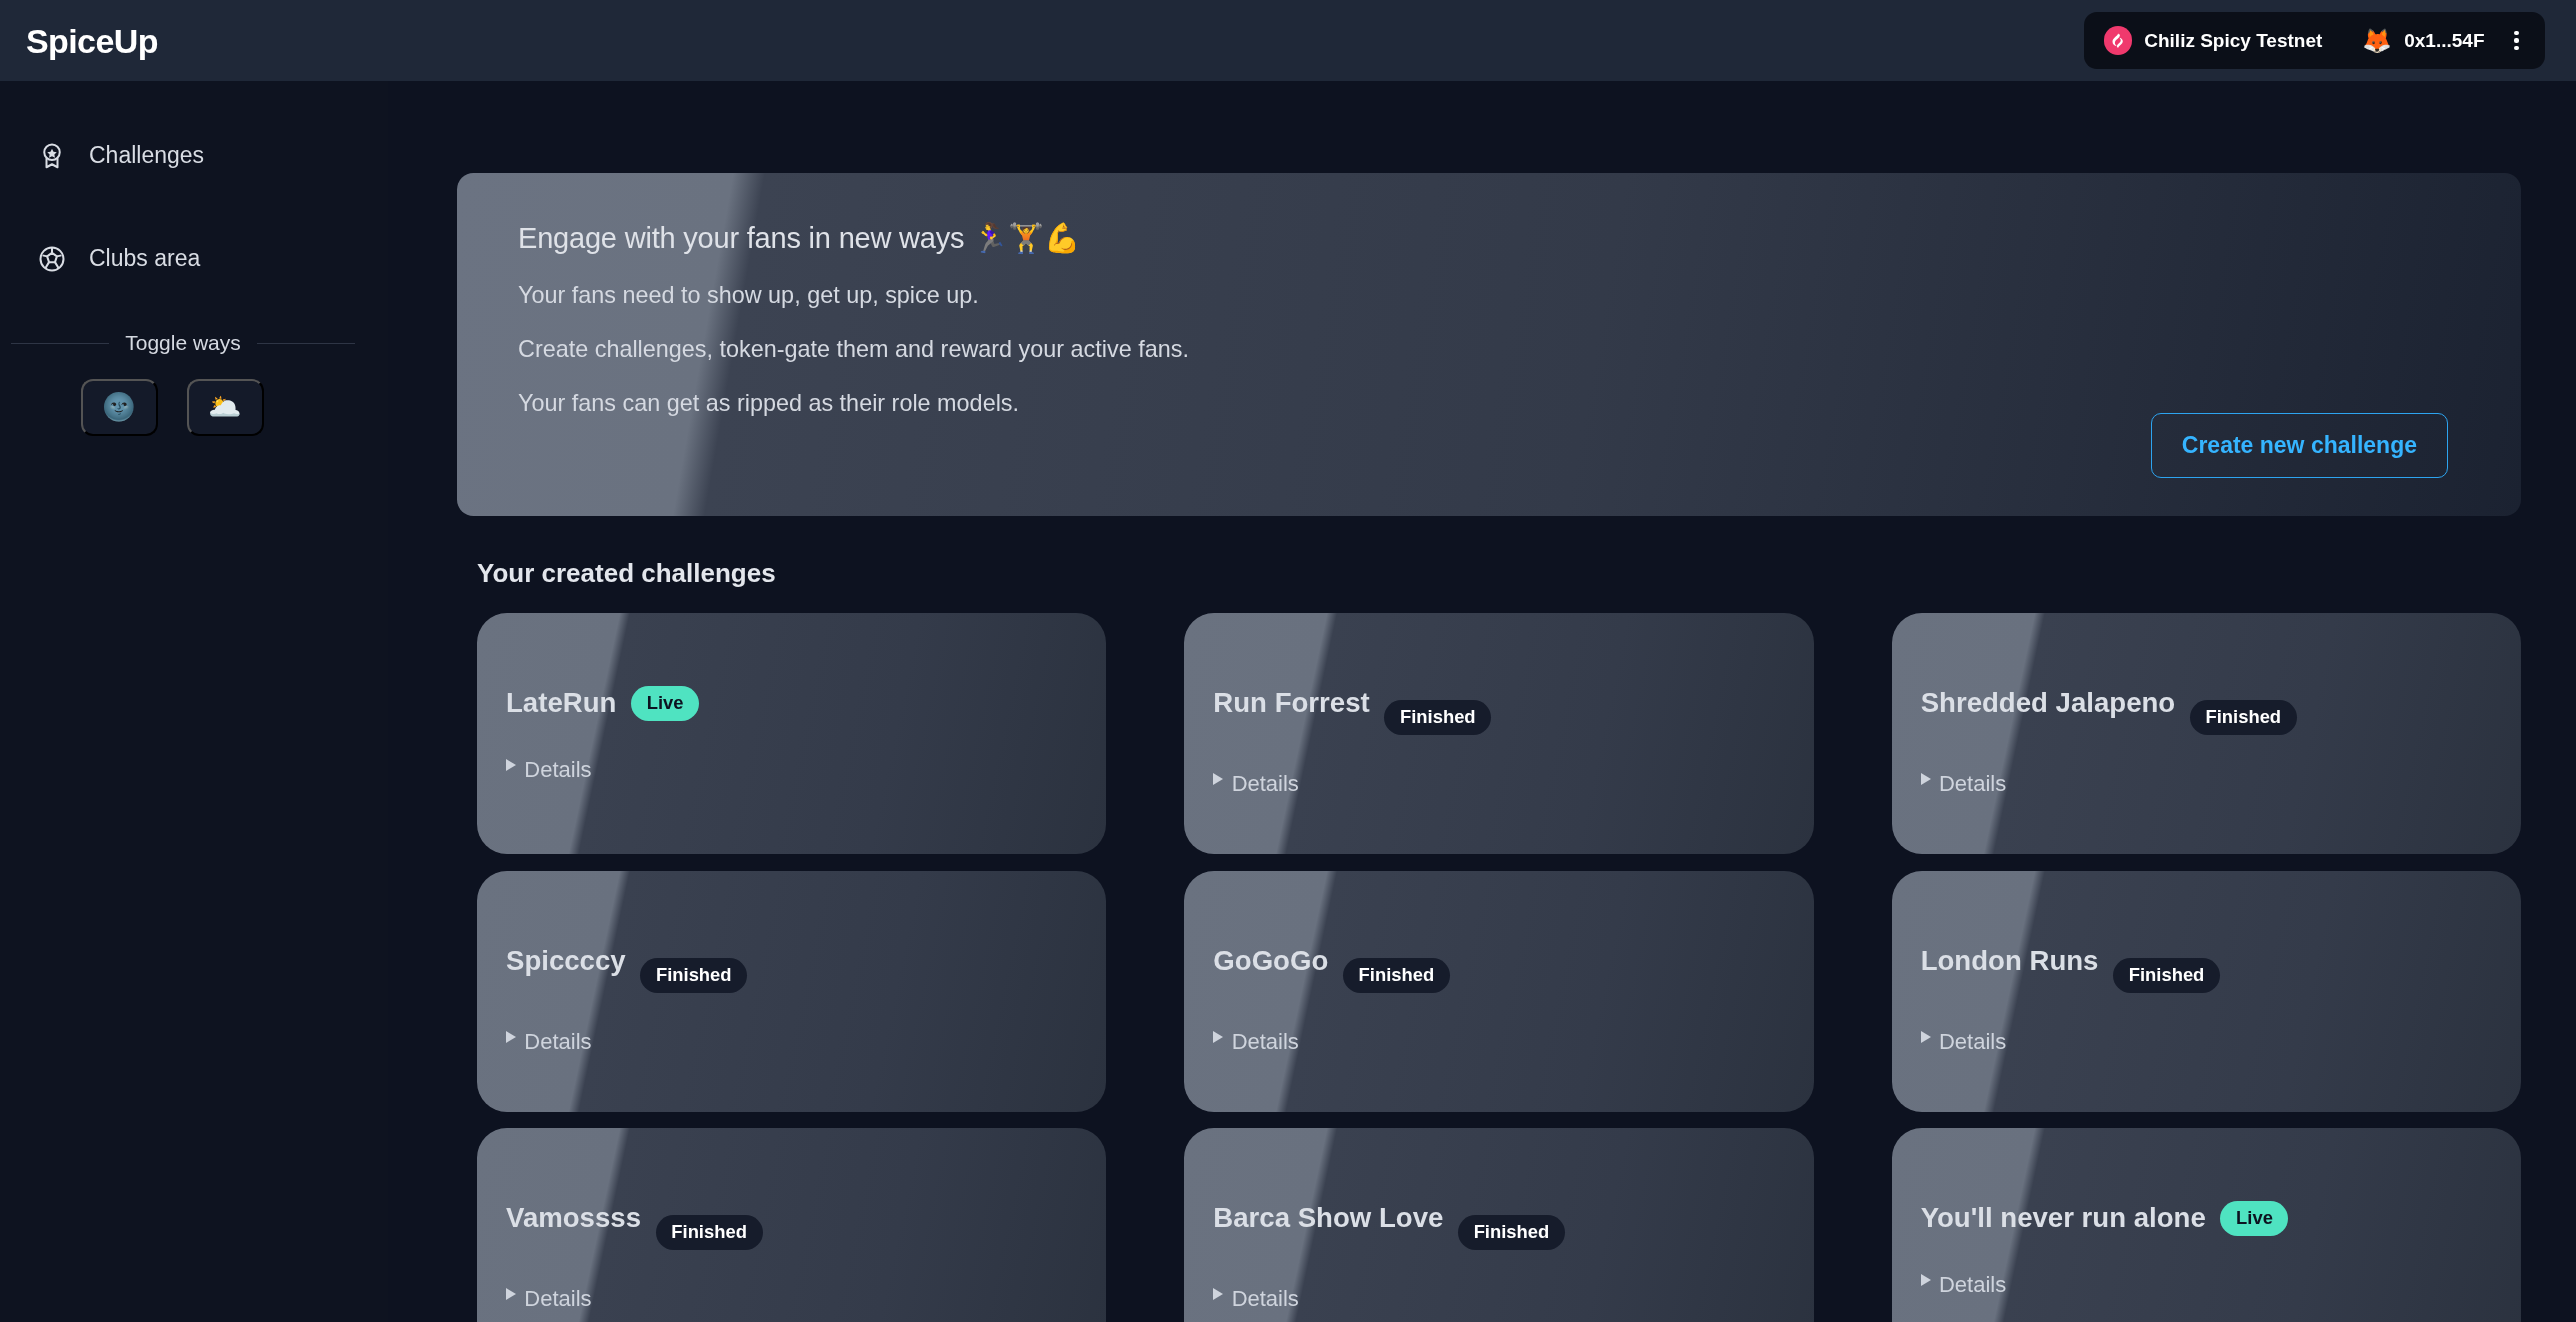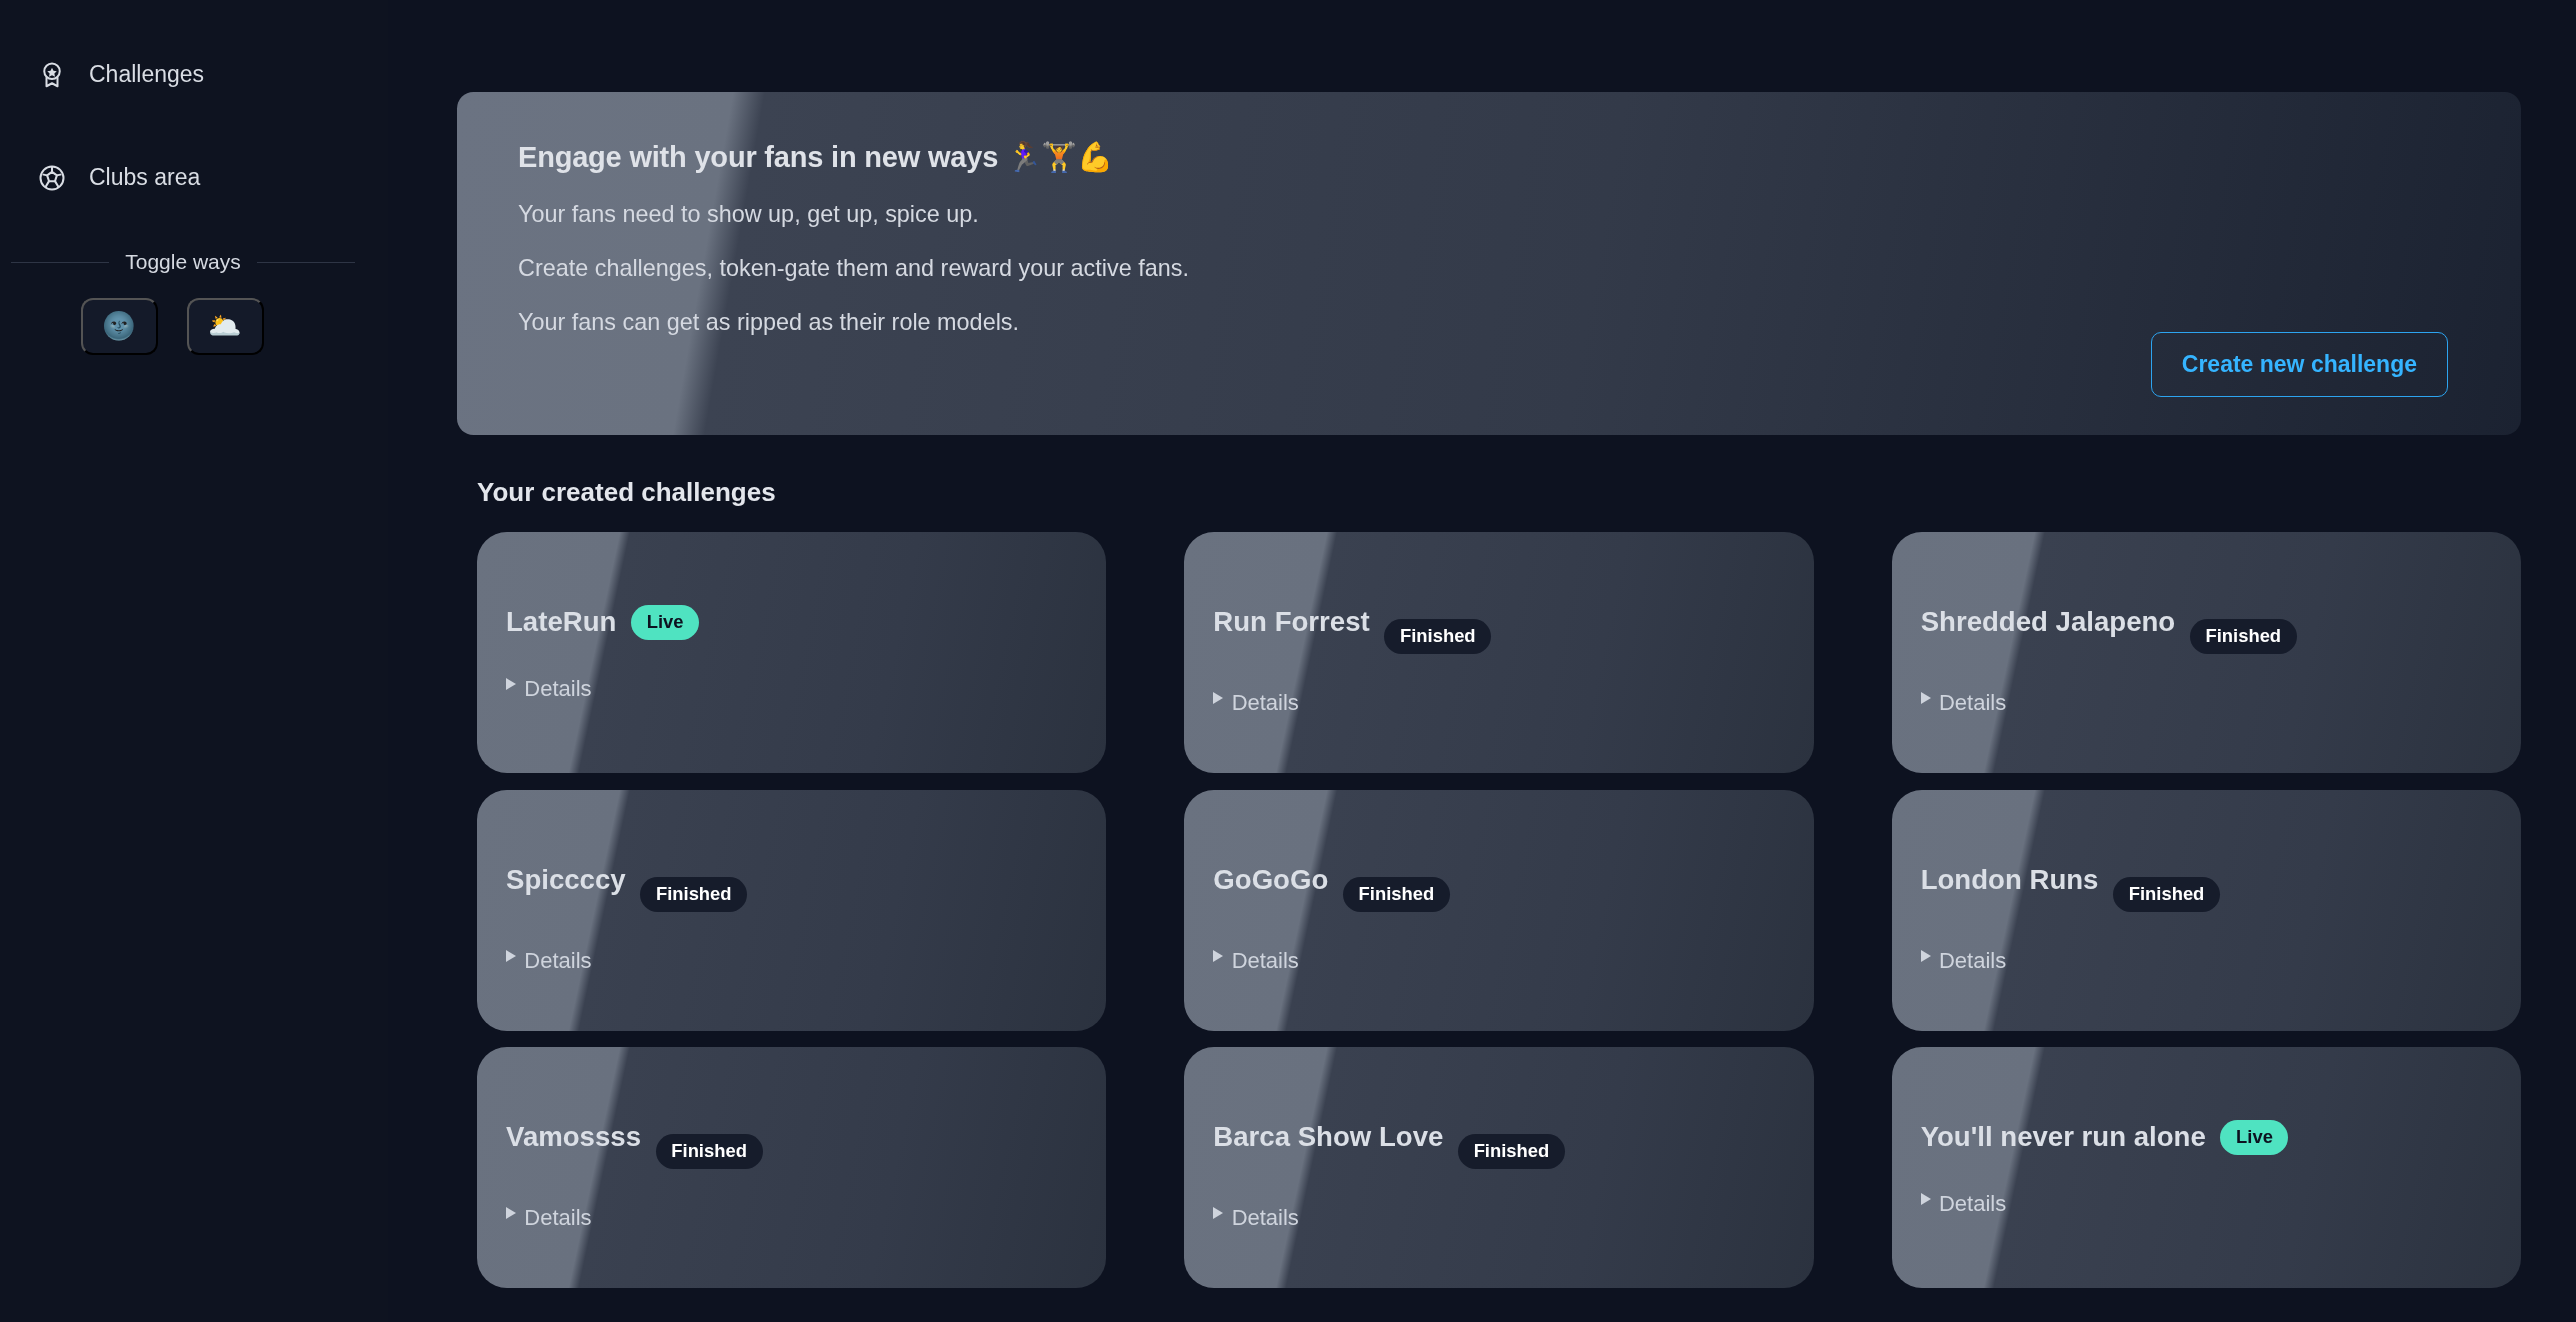--- a/index.html
+++ b/index.html
@@ -112,21 +112,21 @@
   .hero {
     margin-top: 92px;
     height: 343px;
     border-radius: 16.5px;
     position: relative;
     overflow: hidden;
     background: linear-gradient(100deg, #6b7382 0%, #6a7280 13%, #3c4352 14.5%, #333a49 55%, #262d3c 80%, #1b2231 100%);
     padding: 48px 57px 0 61px;
   }
   .hero-title {
-    font-size: 29px; font-weight: bold; color: #dfe2e8; line-height: 1.2;
+    font-size: 29px; font-weight: normal; color: #dfe2e8; line-height: 1.2;
     letter-spacing: -0.2px;
   }
   .hero-line {
     font-size: 23.4px; color: #d5d9e1; line-height: 1.25; margin-top: 25px;
   }
   .hero-btn-wrap { position: absolute; right: 73px; bottom: 38px; }
   .hero-btn {
     border: 1.8px solid #2da4f0;
     border-radius: 10px;
     color: #35b4ff;
@@ -184,20 +184,44 @@
     border-top: 6.4px solid transparent;
     border-bottom: 6.4px solid transparent;
     display: block;
   }
 </style>
 </head>
 <body>
 
 <div class="app">
 
+  <header class="topbar">
+    <div class="brand">SpiceUp</div>
+
+    <div class="wallet-pill">
+      <div class="chain-group">
+        <span class="chain-logo">
+          <svg width="17.5" height="17.5" viewBox="0 0 24 24" aria-hidden="true">
+            <path d="M14.8 2.6c.6 2.4-.4 4.1-1.9 5.6-1.8 1.8-4.1 3-4.7 5.6-.5 2.3.6 4.4 2.6 5.5-3.3-.3-6-2.6-6-6 0-2.6 1.6-4.4 3.4-6 1.9-1.7 3.9-3 4.3-5.1.9.9 2.1 2.4 2.3.4z" fill="#ffffff"></path>
+            <path d="M11.2 21.4c-.8-1.8-.2-3.3 1-4.6 1.4-1.5 3.3-2.5 3.8-4.6.4-1.7-.3-3.4-1.8-4.4 2.6.3 4.7 2.2 4.7 4.9 0 2.1-1.3 3.6-2.8 4.9-1.5 1.3-3.1 2.4-3.4 4.1-.7-.7-1.4-1.2-1.5.7z" fill="#ffffff"></path>
+          </svg>
+        </span>
+        <span class="chain-name">Chiliz Spicy Testnet</span>
+      </div>
+      <div class="acct-group">
+        <span class="fox-icon">🦊</span>
+        <span class="acct-addr">0x1...54F</span>
+      </div>
+      <div class="kebab">
+        <i></i>
+        <i></i>
+        <i></i>
+      </div>
+    </div>
+  </header>
 
   <div class="body-row">
 
     <nav class="sidebar">
 
       <div class="nav-item">
         <span class="nav-icon">
           <svg width="30" height="30" viewBox="0 0 24 24" fill="none" stroke="#d9dde4" stroke-width="1.6" stroke-linecap="round" stroke-linejoin="round">
             <circle cx="12" cy="9" r="6.2"></circle>
             <path d="M7.6 14.2V21l4.4-2.4 4.4 2.4v-6.8"></path>

